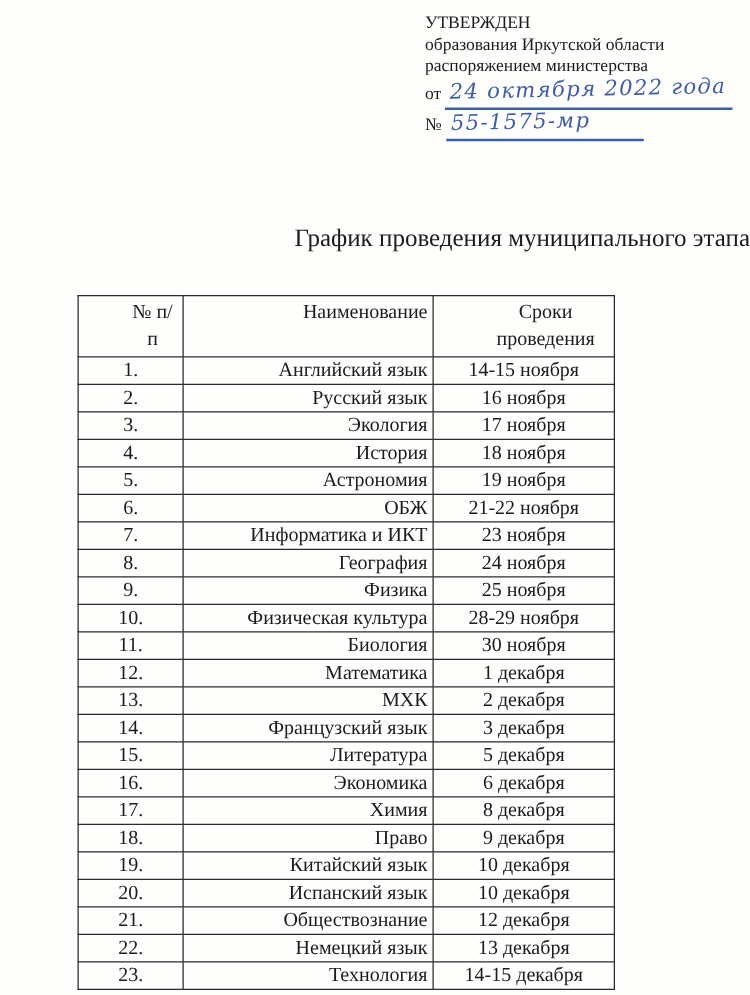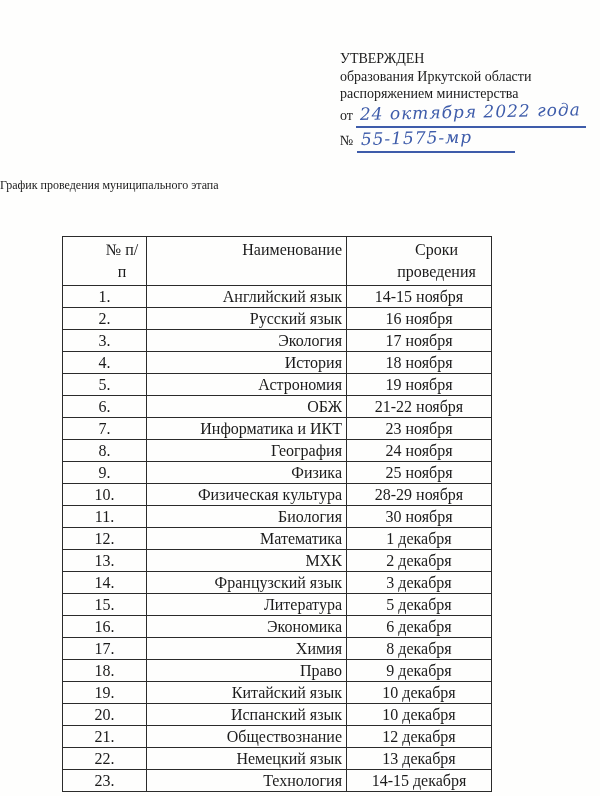--- a/index.html
+++ b/index.html
@@ -7,21 +7,21 @@
     position:relative;
     width:600px; height:796px;
     background:#fefefd;
     font-family:"Liberation Serif", serif;
     color:#1b1b1b;
     overflow:hidden;
   }
   
   .approval {
     position:absolute; top:10px; left:340px; width:250px;
-    font-size:14px; line-height:1.25;margin-top:40px;
+    font-size:14px; line-height:1.25;
   }
   .approval .line { white-space:nowrap; }
   .hw-row { margin-top:1px; white-space:nowrap; }
   .hw {
     font-family:"DejaVu Serif", serif;
     font-style:italic;
     color:#3e5caa;
     font-size:17px;
     letter-spacing:1px;
     display:inline-block;
@@ -30,21 +30,21 @@
   }
   .ink-underline {
     display:inline-block;
     border-bottom:2px solid #3e5caa;
     padding:0 4px 1px 4px;
     min-width:150px;
   }
   
   .title {
     position:absolute; top:176px; left:0; width:600px;
-    text-align:left; font-size:12px; line-height:1.55;
+    text-align:right; font-size:20px; line-height:1.55;
   }
   
   table.schedule {
     position:absolute; top:236px; left:62px;
     border-collapse:collapse; table-layout:fixed;
     width:429px; font-size:16px;
   }
   .schedule col.c-num  { width:84px; }
   .schedule col.c-name { width:200px; }
   .schedule col.c-date { width:145px; }

